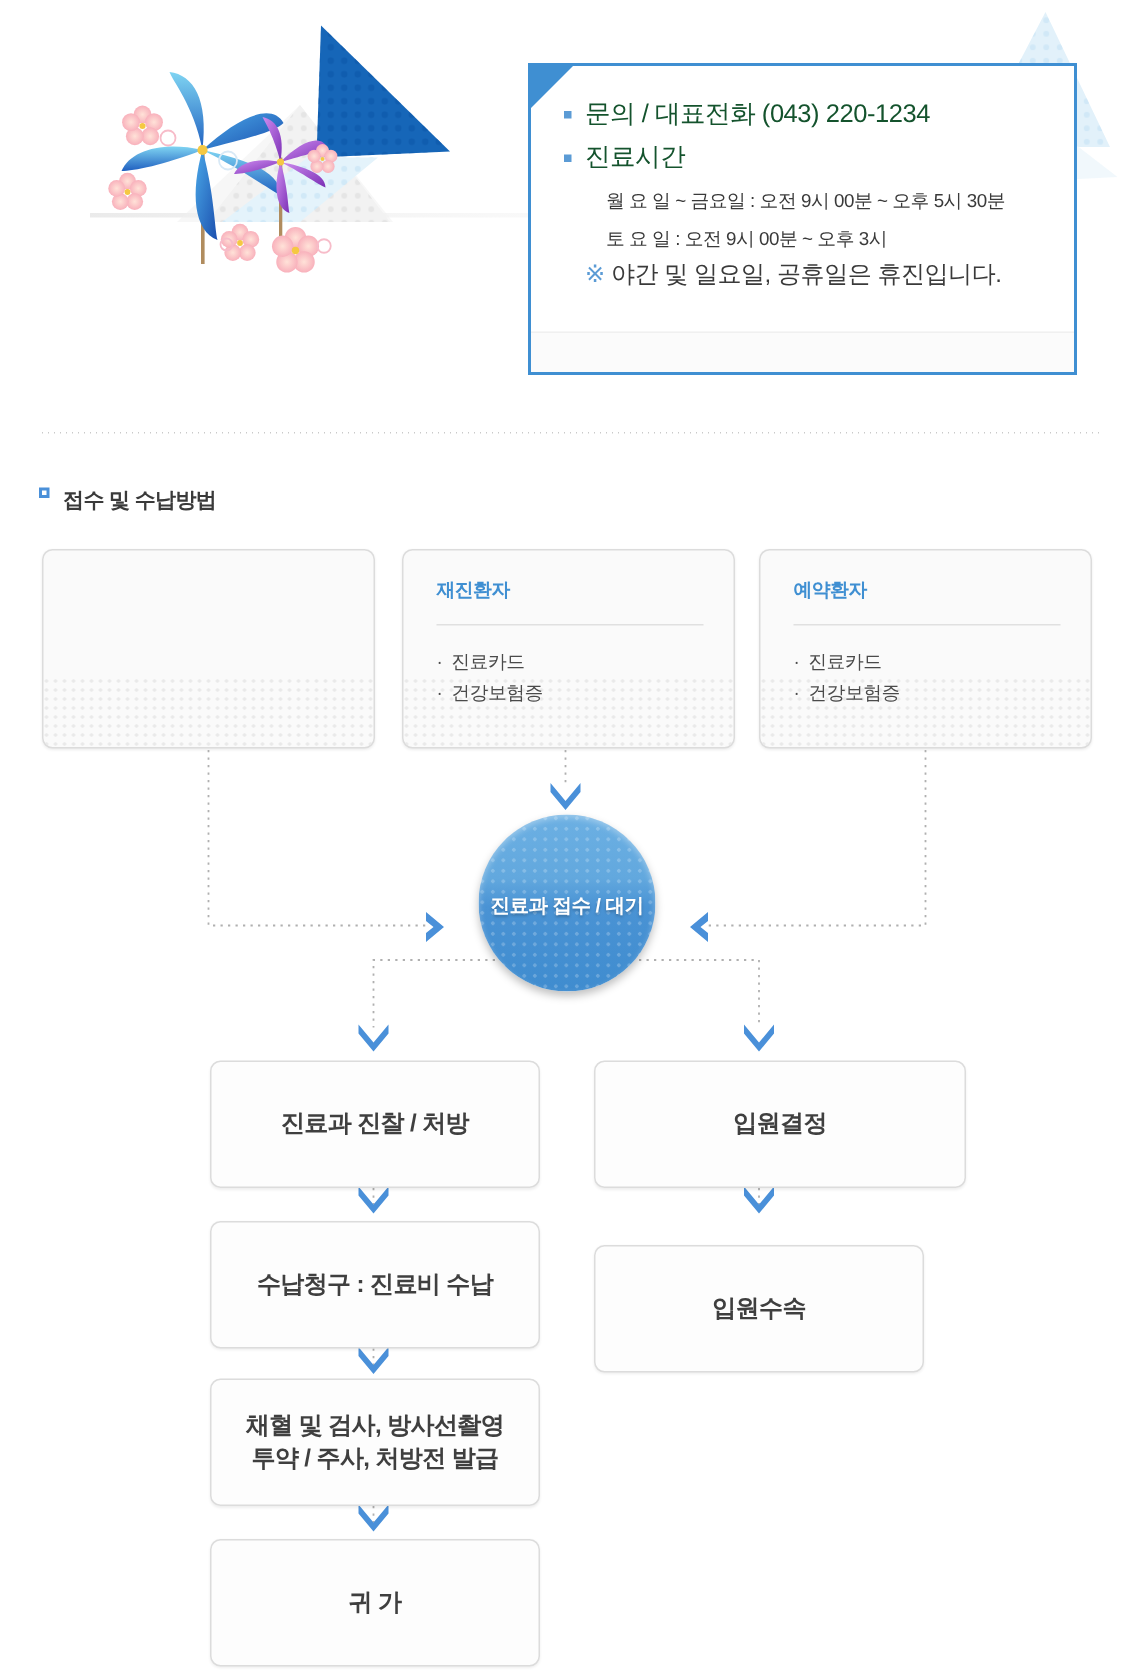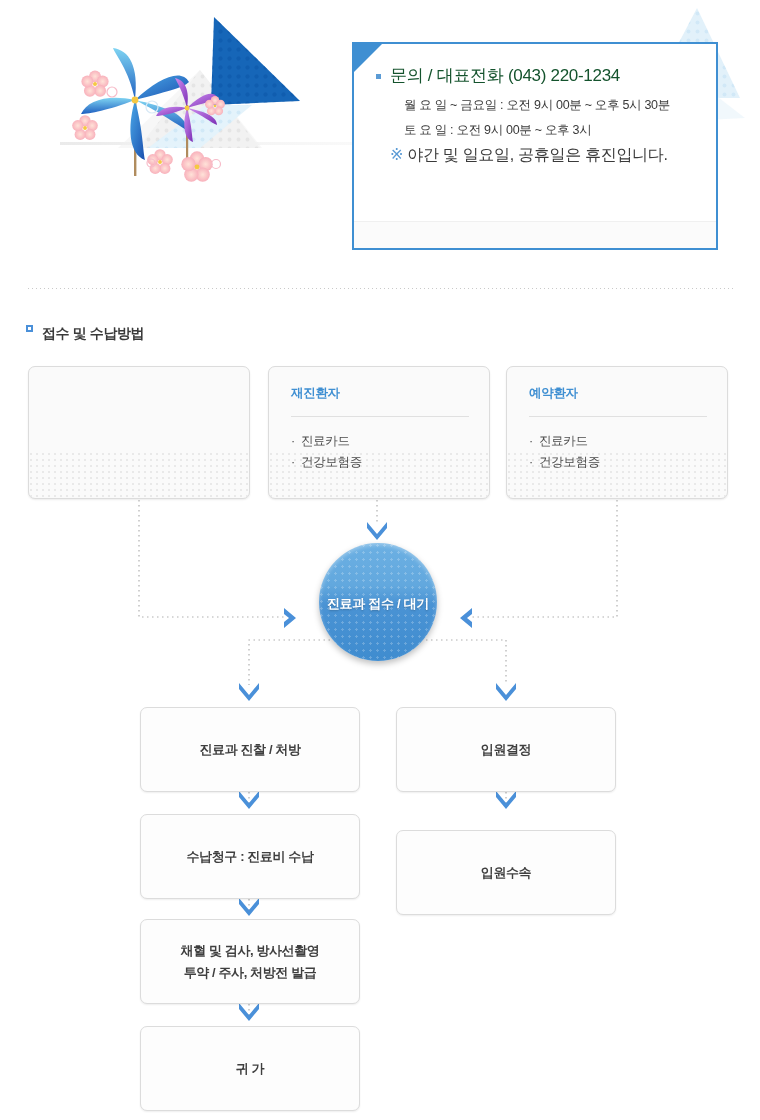--- a/index.html
+++ b/index.html
@@ -147,27 +147,27 @@
     position: absolute;
     border: 1px solid #dcdcdc;
     border-radius: 7px;
     background: #fdfdfd;
     box-sizing: border-box;
     box-shadow: 0 1px 2px rgba(0,0,0,0.07);
     display: flex; align-items: center; justify-content: center;
     text-align: center;
   }
   .flow-box .flow-label {
-    font-size: 13px; color: #3f3f3f; font-weight: bold; line-height: 22px; letter-spacing:-0.4px;
+    font-size: 16px; color: #3f3f3f; font-weight: bold; line-height: 22px; letter-spacing:-0.4px;
   }
   #box-exam   { left: 140px; top: 707px; width: 220px; height: 85px; }
   #box-pay    { left: 140px; top: 814px; width: 220px; height: 85px; }
   #box-test   { left: 140px; top: 919px; width: 220px; height: 85px; }
   #box-home   { left: 140px; top: 1026px; width: 220px; height: 85px; }
-  #box-admit  { left: 396px; top: 707px; width: 220px; height: 85px; }
+  #box-admit  { left: 396px; top: 707px; width: 248px; height: 85px; }
   #box-adproc { left: 396px; top: 814px; width: 220px; height: 85px; margin-top: 16px; }
 
   
   #connectors { position: absolute; left:0; top:0; width:760px; height:1120px; pointer-events:none; }
 </style>
 </head>
 <body>
 
 <div id="header-deco">
   <svg width="760" height="270" viewBox="0 0 760 270" xmlns="http://www.w3.org/2000/svg">
@@ -300,20 +300,24 @@
   </svg>
 </div>
 
 <div id="info-box">
   <div class="corner-tri"></div>
   <div class="info-body">
     <div class="info-row">
       <span class="info-bullet"></span>
       <span class="info-label">문의 / 대표전화 (043) 220-1234</span>
     </div>
+    <div class="info-row">
+      <span class="info-bullet"></span>
+      <span class="info-label">진료시간</span>
+    </div>
     <div class="info-sub indent2">월 요 일 ~ 금요일 : 오전 9시 00분 ~ 오후 5시 30분</div>
     <div class="info-sub indent2">토 요 일  :  오전 9시 00분 ~ 오후  3시</div>
     <div class="info-note">
       <span class="star">※</span><span> 야간 및 일요일, 공휴일은 휴진입니다.</span>
     </div>
   </div>
   <div class="info-foot"></div>
 </div>
 
 <div id="divider"></div>

